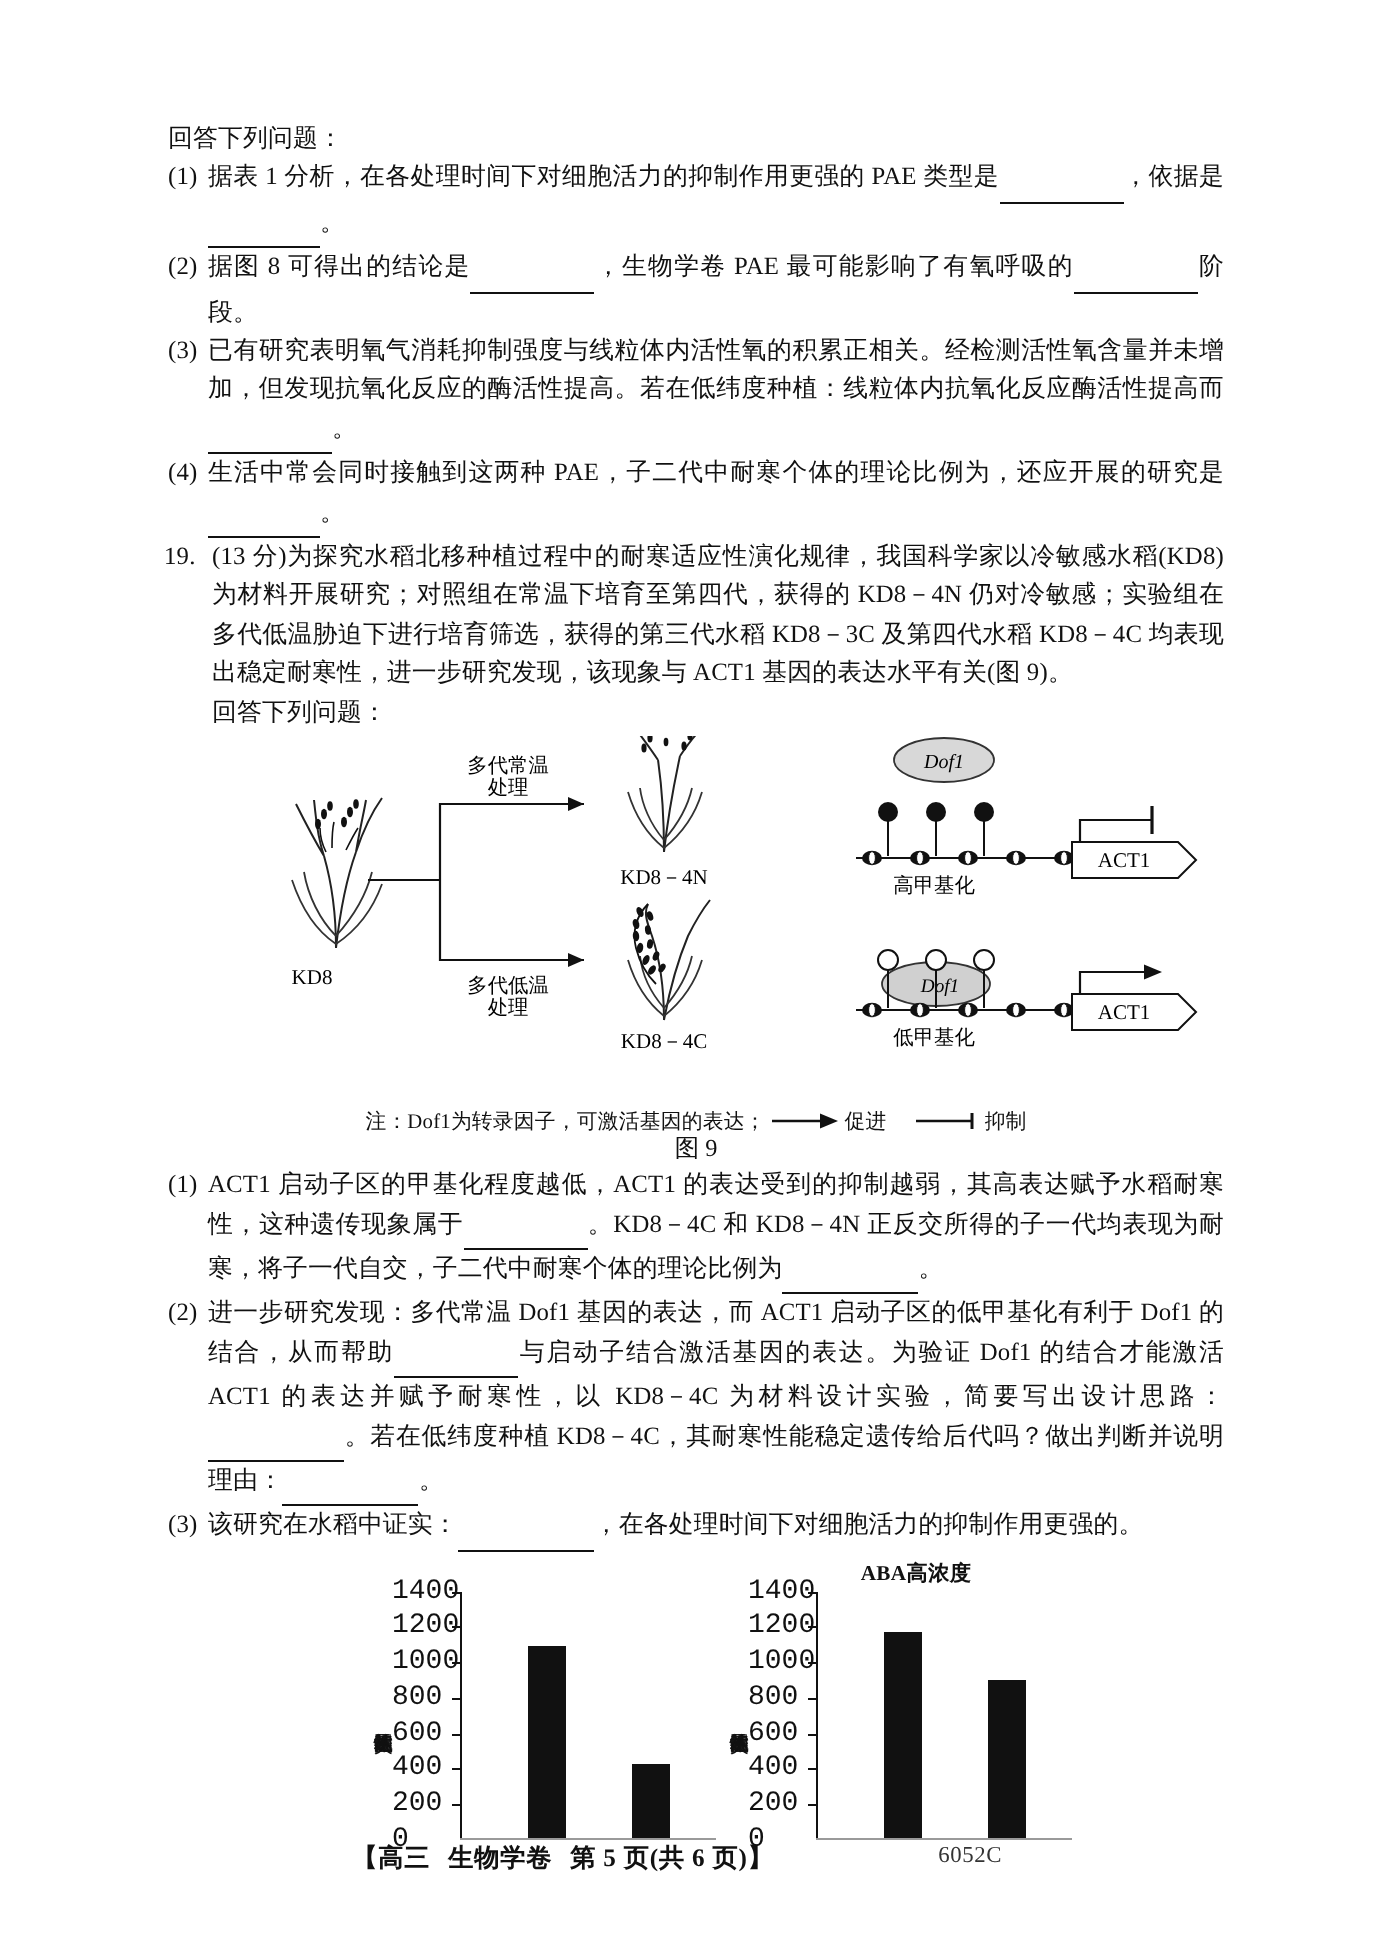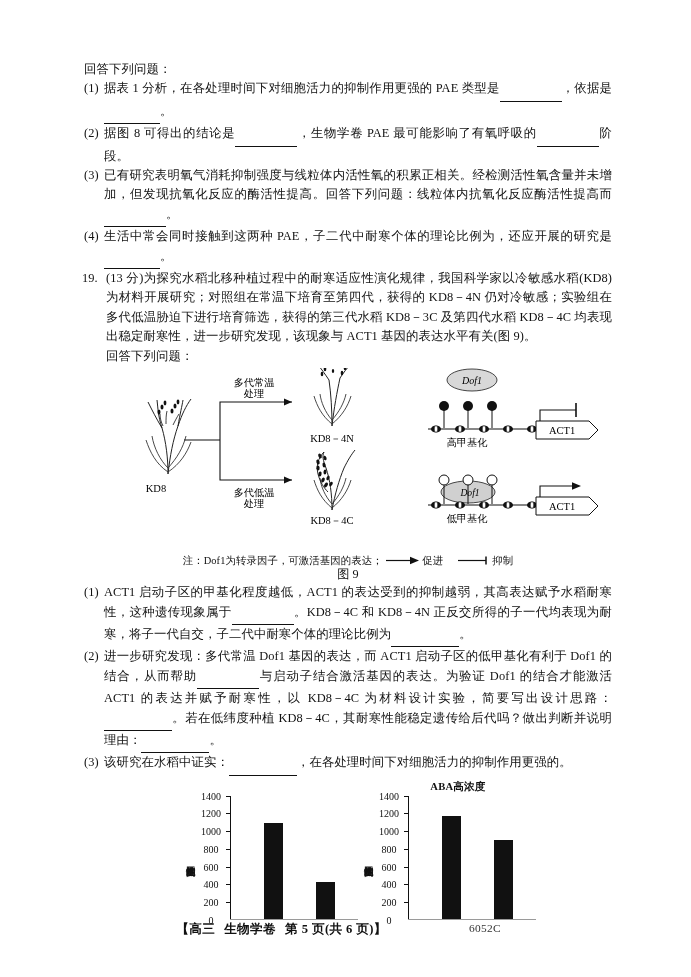--- a/index.html
+++ b/index.html
@@ -125,24 +125,25 @@
     position:absolute;left:0;right:0;bottom:0;height:1px;background:#9a9a9a;
   }
   .tick{
     position:absolute;
     left:-4px;width:5px;height:1px;background:#111;
   }
   .ticklab{
     position:absolute;
     right:132px;
     width:30px;
-    text-align:center;
-    font-size:10px;
+    text-align:left;
+    font-size:14px;
     line-height:9px;
     transform:translateY(-4px);
+    font-family:Liberation Mono, monospace;
   }
   .bar{
     position:absolute;
     bottom:1px;
     background:#111;
     width:19px;
   }
   
   .footer{
     position:absolute;
@@ -170,21 +171,21 @@
 </head>
 <body>
 
 <div class="page">
   <div class="content">
 
     <div class="para lead">回答下列问题：</div>
     <div class="para" id="q18-items">
         <div class="qitem"><span class="marker">(1)</span><span>据表 1 分析，在各处理时间下对细胞活力的抑制作用更强的 PAE 类型是</span><span class="blank b4">&nbsp;</span><span>，依据是</span><span class="blank b3">&nbsp;</span><span>。</span></div>
         <div class="qitem"><span class="marker">(2)</span><span>据图 8 可得出的结论是</span><span class="blank b4">&nbsp;</span><span>，生物学卷 PAE 最可能影响了有氧呼吸的</span><span class="blank b4">&nbsp;</span><span>阶段。</span></div>
-        <div class="qitem"><span class="marker">(3)</span><span>已有研究表明氧气消耗抑制强度与线粒体内活性氧的积累正相关。经检测活性氧含量并未增加，但发现抗氧化反应的酶活性提高。回答下列问题：线粒体内抗氧化反应酶活性提高而</span><span class="blank b4">&nbsp;</span><span>。</span></div>
+        <div class="qitem"><span class="marker">(3)</span><span>已有研究表明氧气消耗抑制强度与线粒体内活性氧的积累正相关。经检测活性氧含量并未增加，但发现抗氧化反应的酶活性提高。若在低纬度种植：线粒体内抗氧化反应酶活性提高而</span><span class="blank b4">&nbsp;</span><span>。</span></div>
         <div class="qitem"><span class="marker">(4)</span><span>生活中常会同时接触到这两种 PAE，子二代中耐寒个体的理论比例为，还应开展的研究是</span><span class="blank b3">&nbsp;</span><span>。</span></div>
       </div>
 
     <div class="para numitem">
       <span class="marker">19.</span><span>(13 分)</span><span>为探究水稻北移种植过程中的耐寒适应性演化规律，我国科学家以冷敏感水稻(KD8)为材料开展研究；对照组在常温下培育至第四代，获得的 KD8－4N 仍对冷敏感；实验组在多代低温胁迫下进行培育筛选，获得的第三代水稻 KD8－3C 及第四代水稻 KD8－4C 均表现出稳定耐寒性，进一步研究发现，该现象与 ACT1 基因的表达水平有关(图 9)。</span>
     </div>
     <div class="para" style="padding-left:22px">回答下列问题：</div>
 
     <div class="fig9wrap">
       <svg class="fig9" width="528" height="176" viewBox="0 0 528 176">

